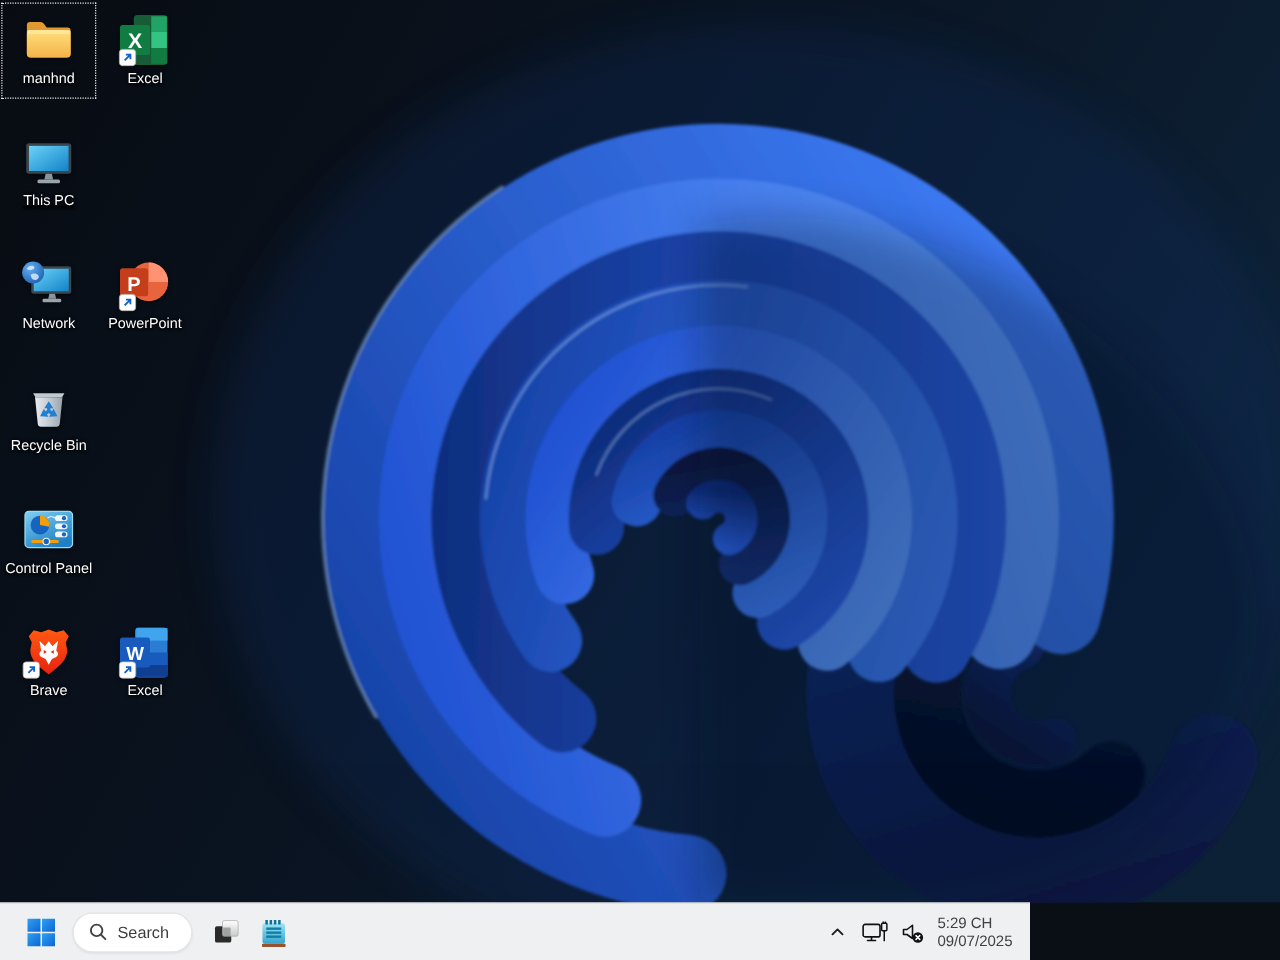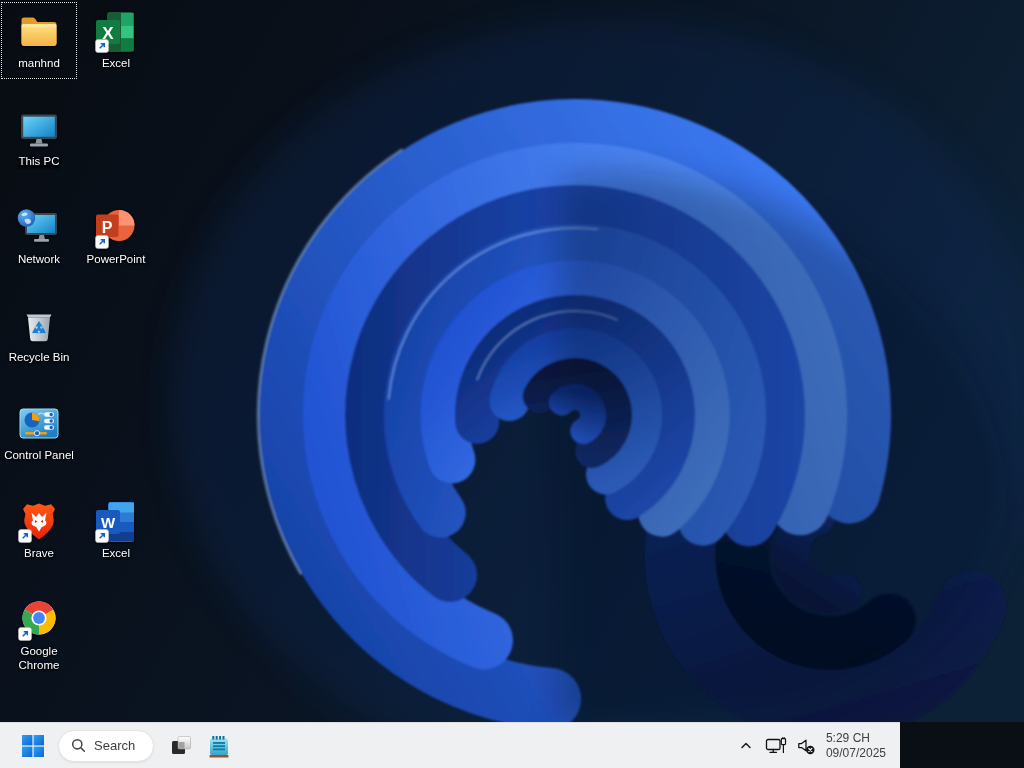--- a/index.html
+++ b/index.html
@@ -24,21 +24,21 @@
     text-shadow:0 1px 2px #000, 0 0 3px rgba(0,0,0,.85);
     word-wrap:break-word;
   }
   .cell.selected::before {
     content:""; position:absolute; left:0; top:0; width:74px; height:75px;
     border:1px dotted rgba(255,255,255,.9);
   }
 
   
   .taskbar {
-    position:absolute; left:0; bottom:0; width:900px; height:46px;
+    position:absolute; left:0; bottom:0; width:824px; height:46px;
     background:#eef0f1; border-top:1px solid #dcdddf;
     display:flex; align-items:center; box-sizing:border-box;
     padding:0 10px 0 14px;
   }
   .tb-btn {
     width:38px; height:38px; border:none; background:transparent; border-radius:6px;
     display:flex; align-items:center; justify-content:center; padding:0; cursor:pointer;
   }
   .search-pill {
     height:30px; background:#ffffff; border:1px solid #e3e4e6; border-radius:16px;
@@ -244,37 +244,20 @@
         <path d="M26 20 l-2.4 1.6 2.4 1.4 z" fill="#e8220f"></path>
         <g transform="translate(1.5,29.5)">
           <rect width="13" height="13" rx="2.5" fill="#fff" stroke="#b9b9b9" stroke-width="0.6"></rect>
           <path d="M4.2 8.8 L8.8 4.2 M5.2 4.2 H8.8 V7.8" stroke="#1062c8" stroke-width="1.5" fill="none"></path>
         </g>
       </svg>
     </div>
     <div class="lbl">Brave</div>
   </div>
 
-  <div class="cell" style="left:1px; top:590px;">
-    <div class="icn">
-      <svg viewBox="0 0 44 44">
-        <circle cx="22" cy="20" r="16.5" fill="#ffffff"></circle>
-        <path d="M7.7 11.75 A16.5 16.5 0 0 1 36.3 11.75 L22 20 Z" fill="#ea4335"></path>
-        <path d="M36.3 11.75 A16.5 16.5 0 0 1 22 36.5 L22 20 Z" fill="#fbbc05"></path>
-        <path d="M22 36.5 A16.5 16.5 0 0 1 7.7 11.75 L22 20 Z" fill="#34a853"></path>
-        <circle cx="22" cy="20" r="7.6" fill="#ffffff"></circle>
-        <circle cx="22" cy="20" r="5.9" fill="#4285f4"></circle>
-        <g transform="translate(1.5,29.5)">
-          <rect width="13" height="13" rx="2.5" fill="#fff" stroke="#b9b9b9" stroke-width="0.6"></rect>
-          <path d="M4.2 8.8 L8.8 4.2 M5.2 4.2 H8.8 V7.8" stroke="#1062c8" stroke-width="1.5" fill="none"></path>
-        </g>
-      </svg>
-    </div>
-    <div class="lbl">Google Chrome</div>
-  </div>
 
   <div class="cell" style="left:78px; top:2px;">
     <div class="icn">
       <svg viewBox="0 0 44 44">
         <rect x="13" y="2" width="27" height="40" rx="3" fill="#185c37"></rect>
         <rect x="27" y="3" width="12.5" height="12.5" fill="#21a366"></rect>
         <rect x="27" y="15.5" width="12.5" height="13" fill="#33c481"></rect>
         <rect x="27" y="28.5" width="12.5" height="12.5" fill="#107c41"></rect>
         <rect x="2" y="10" width="24" height="24" rx="2" fill="#107c41"></rect>
         <text x="14" y="28.5" font-size="17" font-weight="bold" fill="#ffffff" text-anchor="middle" font-family="Liberation Sans, sans-serif">X</text>

